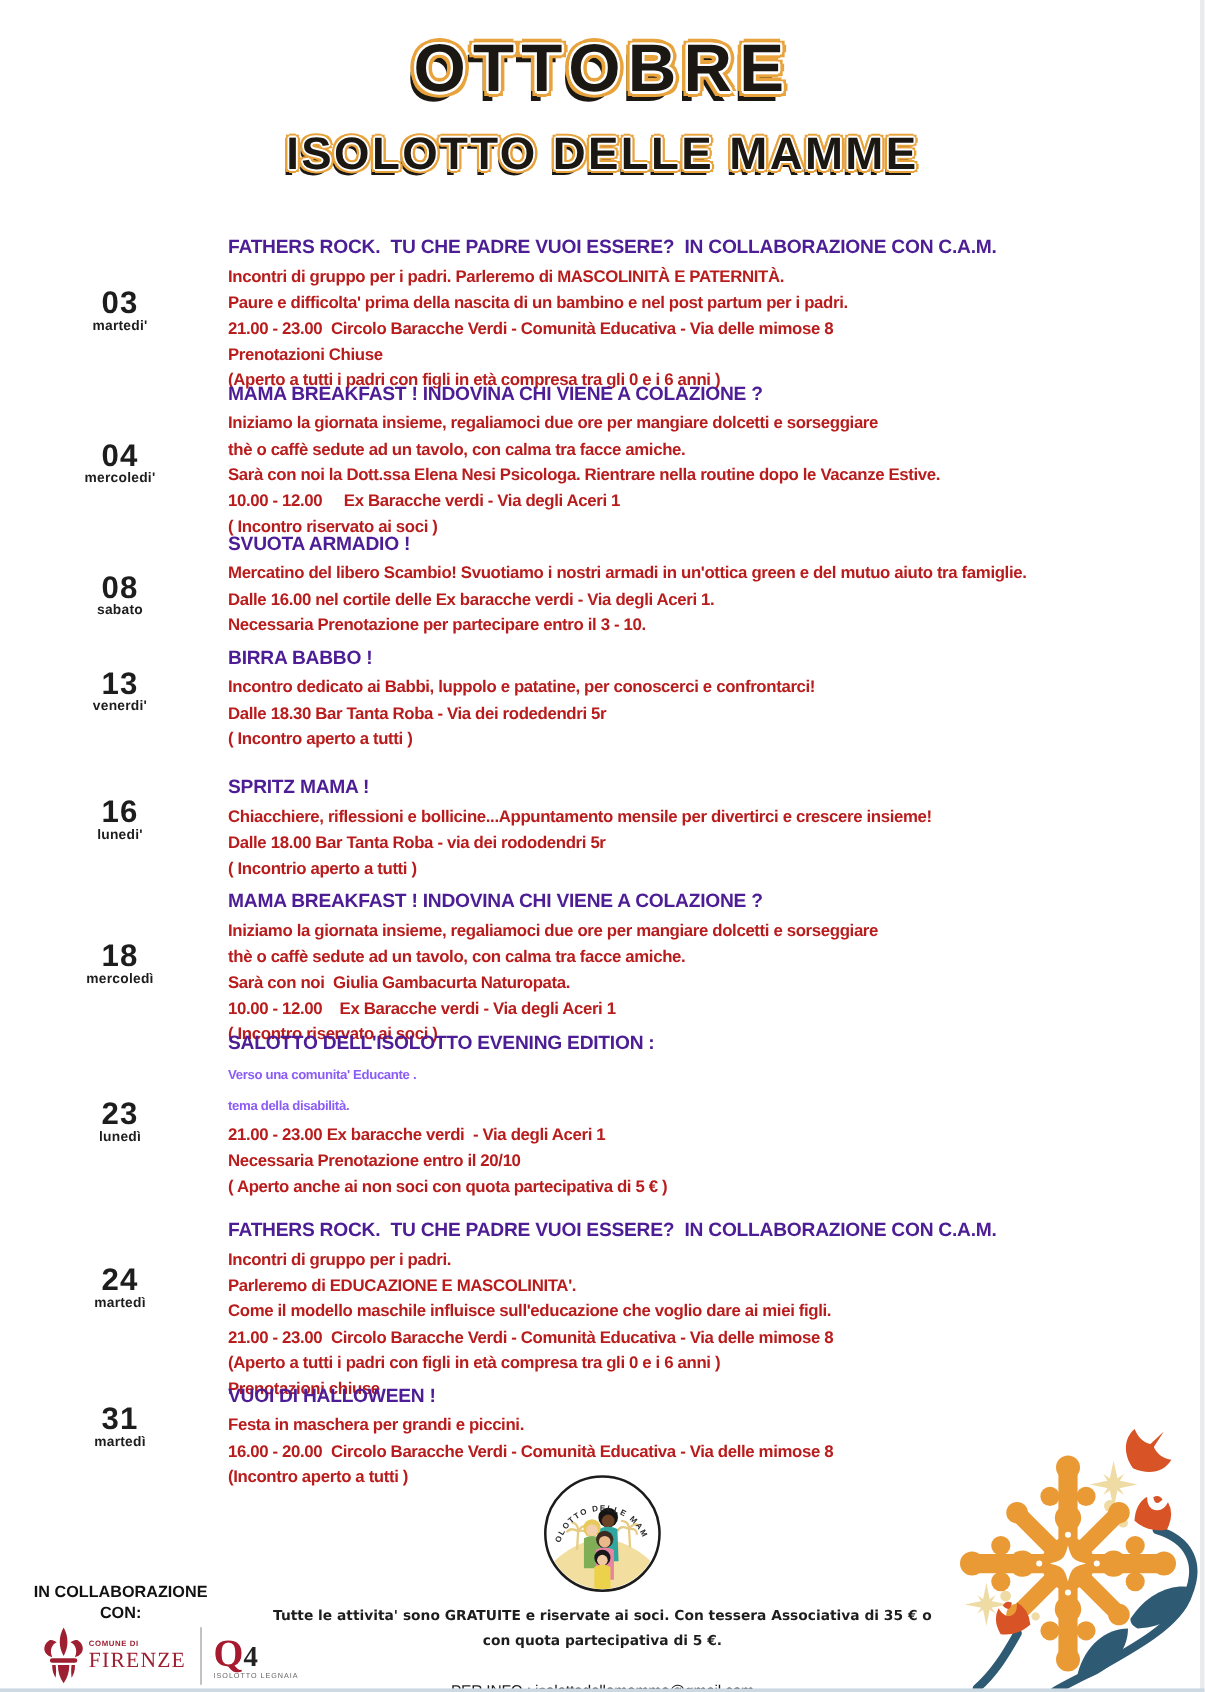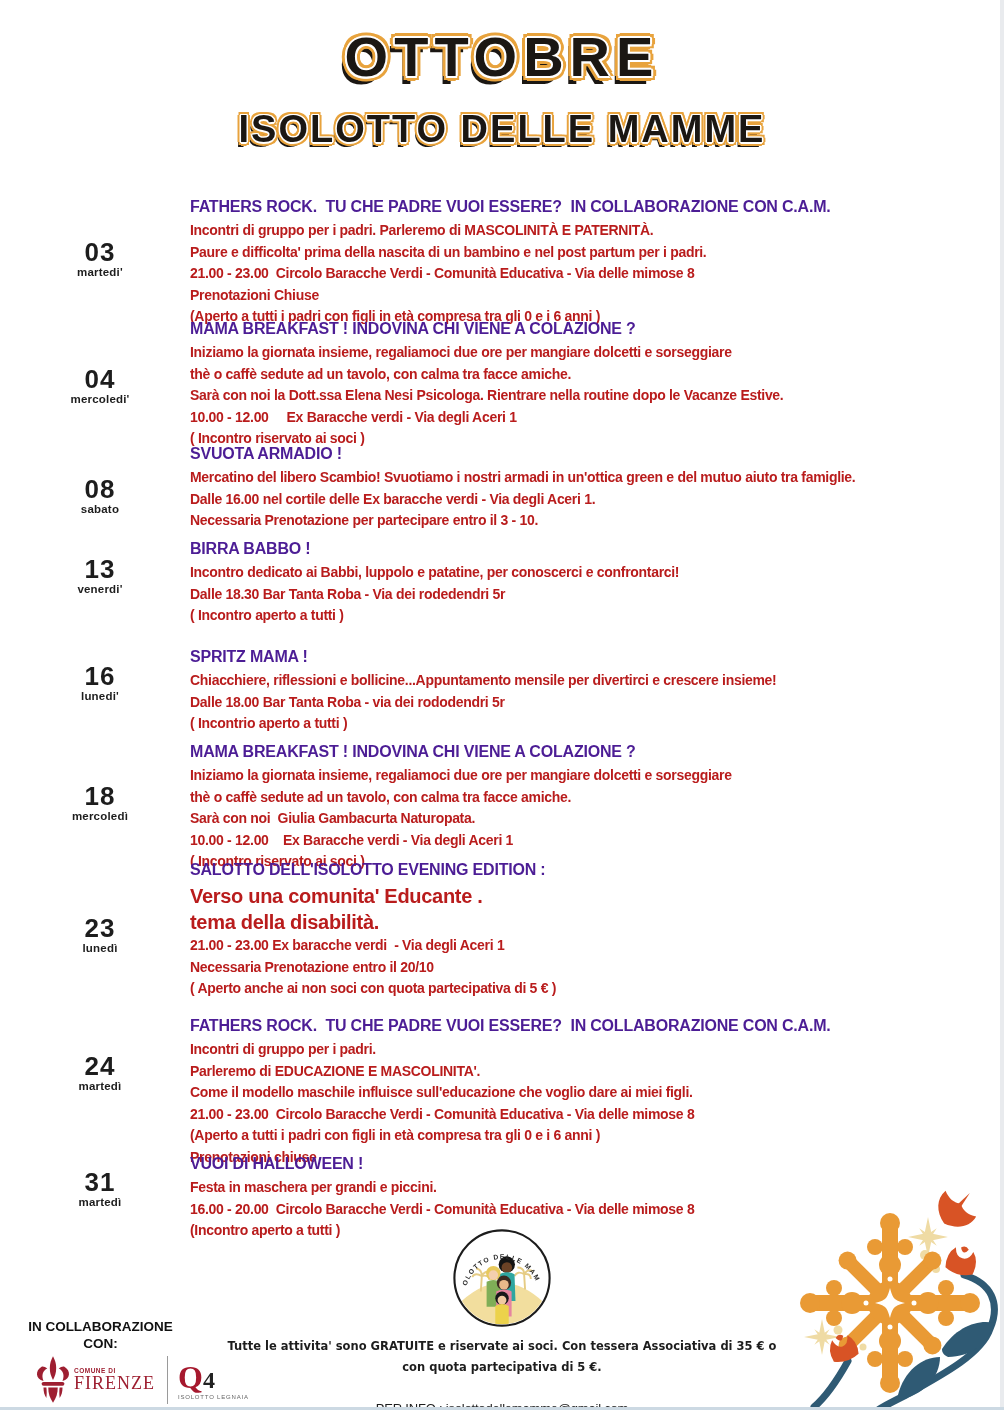--- a/index.html
+++ b/index.html
@@ -24,21 +24,21 @@
   
   .event{position:absolute;left:0;width:1004px;}
   .date{position:absolute;left:40px;top:var(--doff,20px);width:120px;text-align:center;color:#1d1d1d;}
   .date-num{font-size:26px;font-weight:bold;line-height:27px;letter-spacing:1px;}
   .date-day{font-size:11.5px;font-weight:bold;letter-spacing:.2px;}
   .content{position:absolute;left:190px;width:800px;}
   .evt-title{font-size:16px;font-weight:bold;color:#4c1d95;letter-spacing:-.2px;
              line-height:21px;margin-bottom:3px;white-space:pre-wrap;}
   .evt-line{font-size:14px;font-weight:bold;color:#b91c1c;letter-spacing:-.3px;
             line-height:21.5px;white-space:pre-wrap;}
-  .evt-line-lg{font-size:20px;font-weight:bold;color:#b91c1c;letter-spacing:-.3px;
+  .evt-line-lg{font-size:11px;font-weight:bold;color:#8b5cf6;letter-spacing:-.3px;
                line-height:26px;white-space:pre-wrap;}
   
   .notice{position:absolute;left:102px;top:1336px;width:800px;text-align:center;
           font-family:"DejaVu Sans","Liberation Sans",sans-serif;
           font-size:11.5px;font-weight:bold;color:#1d1d1d;line-height:21px;}
   .perinfo{position:absolute;left:102px;top:1381px;width:800px;text-align:center;
            font-size:13px;font-weight:normal;color:#1d1d1d;letter-spacing:-.2px;margin-top:20px;}
   .collab{position:absolute;left:28px;top:1318px;width:145px;text-align:center;
           font-size:13.5px;font-weight:bold;color:#111;line-height:17px;}
   .logos{position:absolute;left:34px;top:1352px;height:56px;display:flex;align-items:center;}

